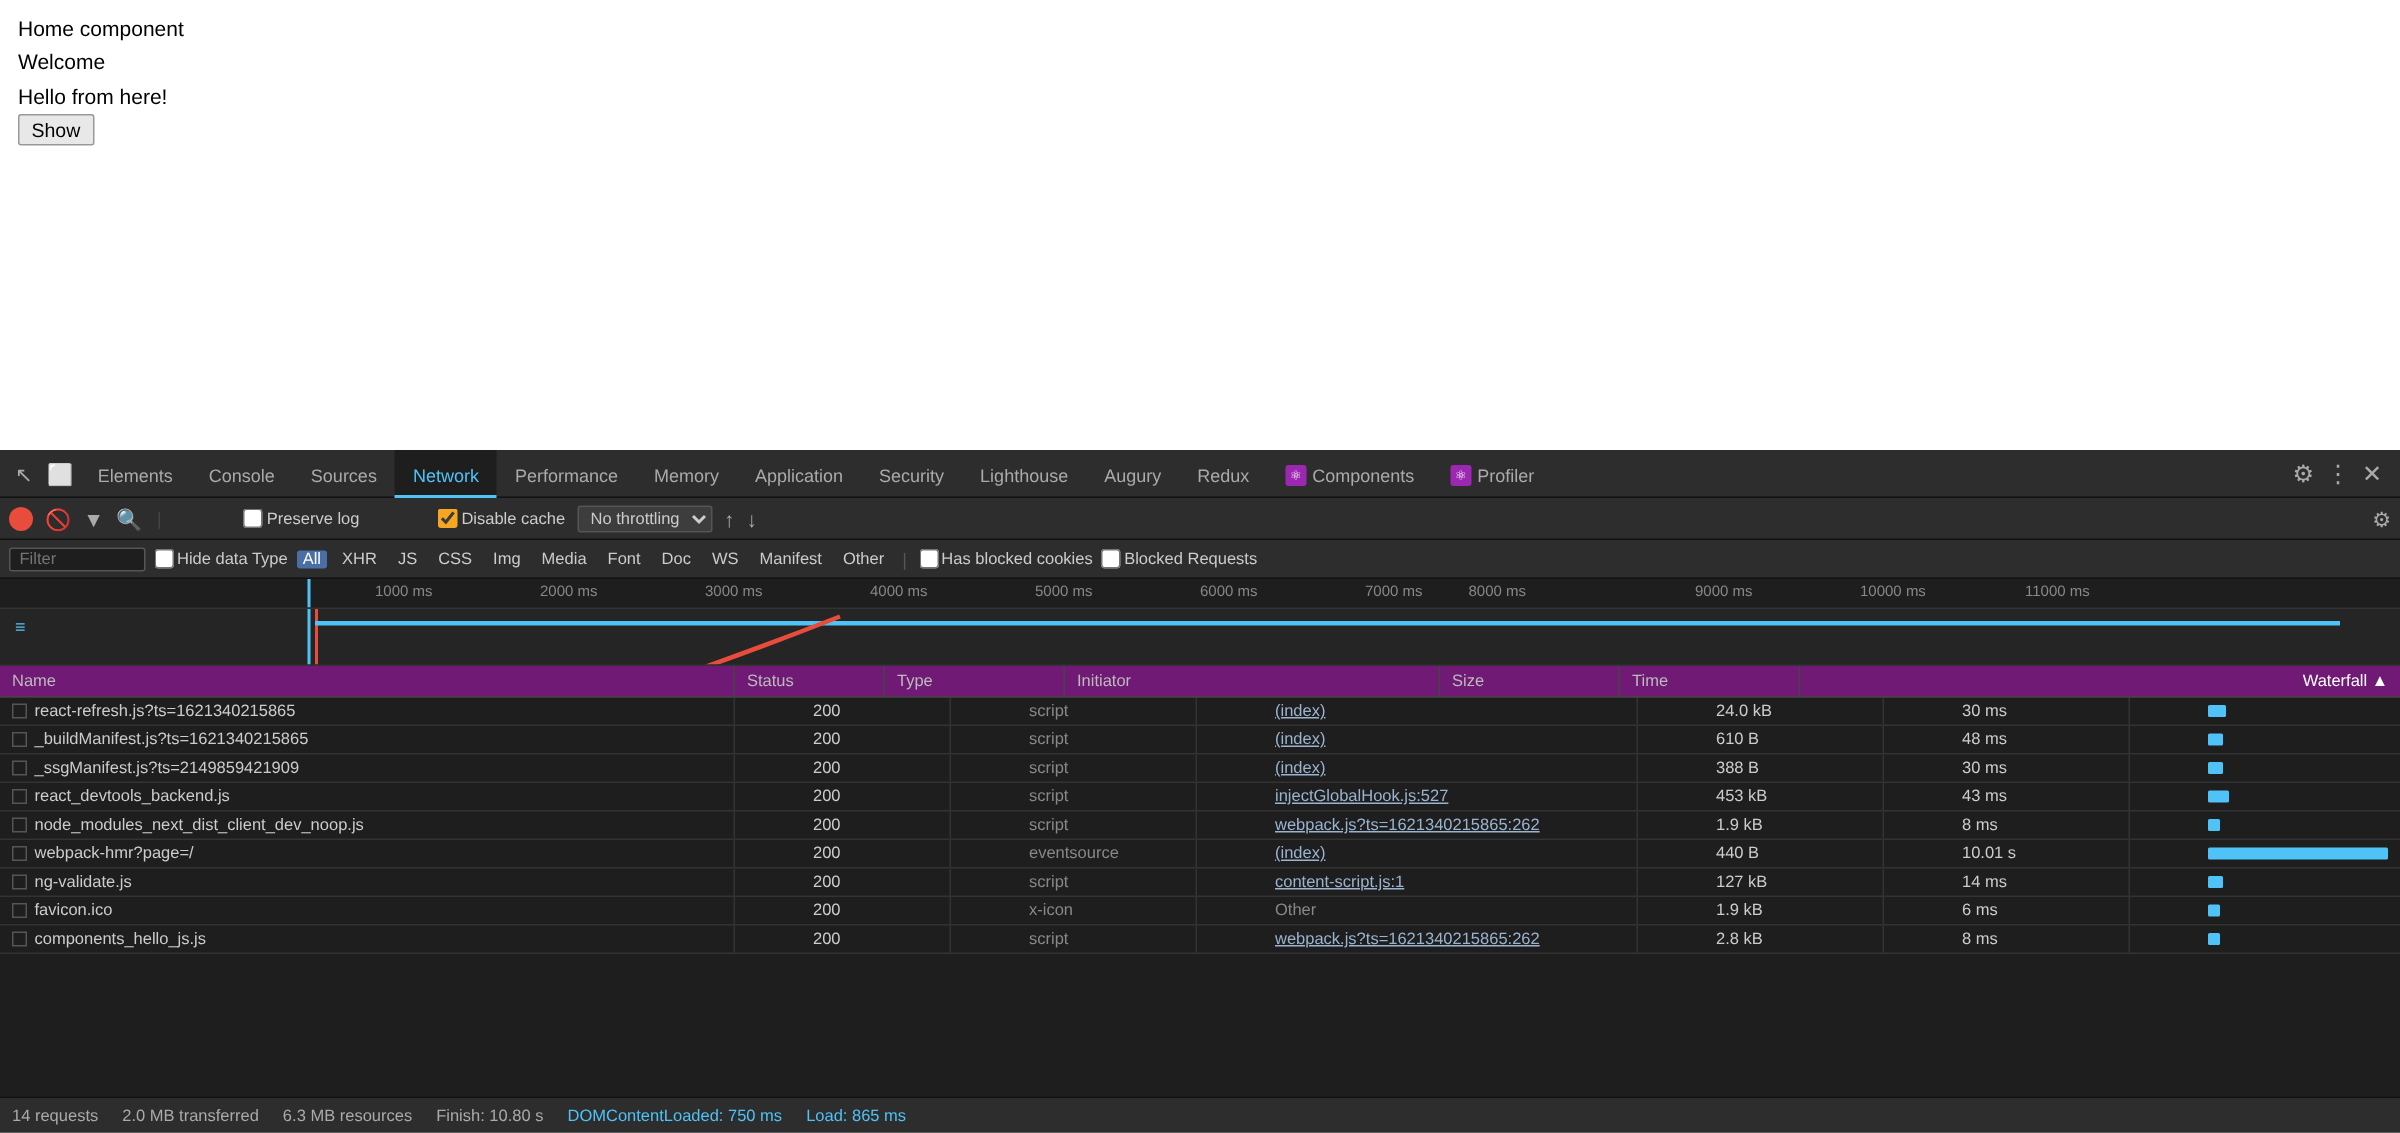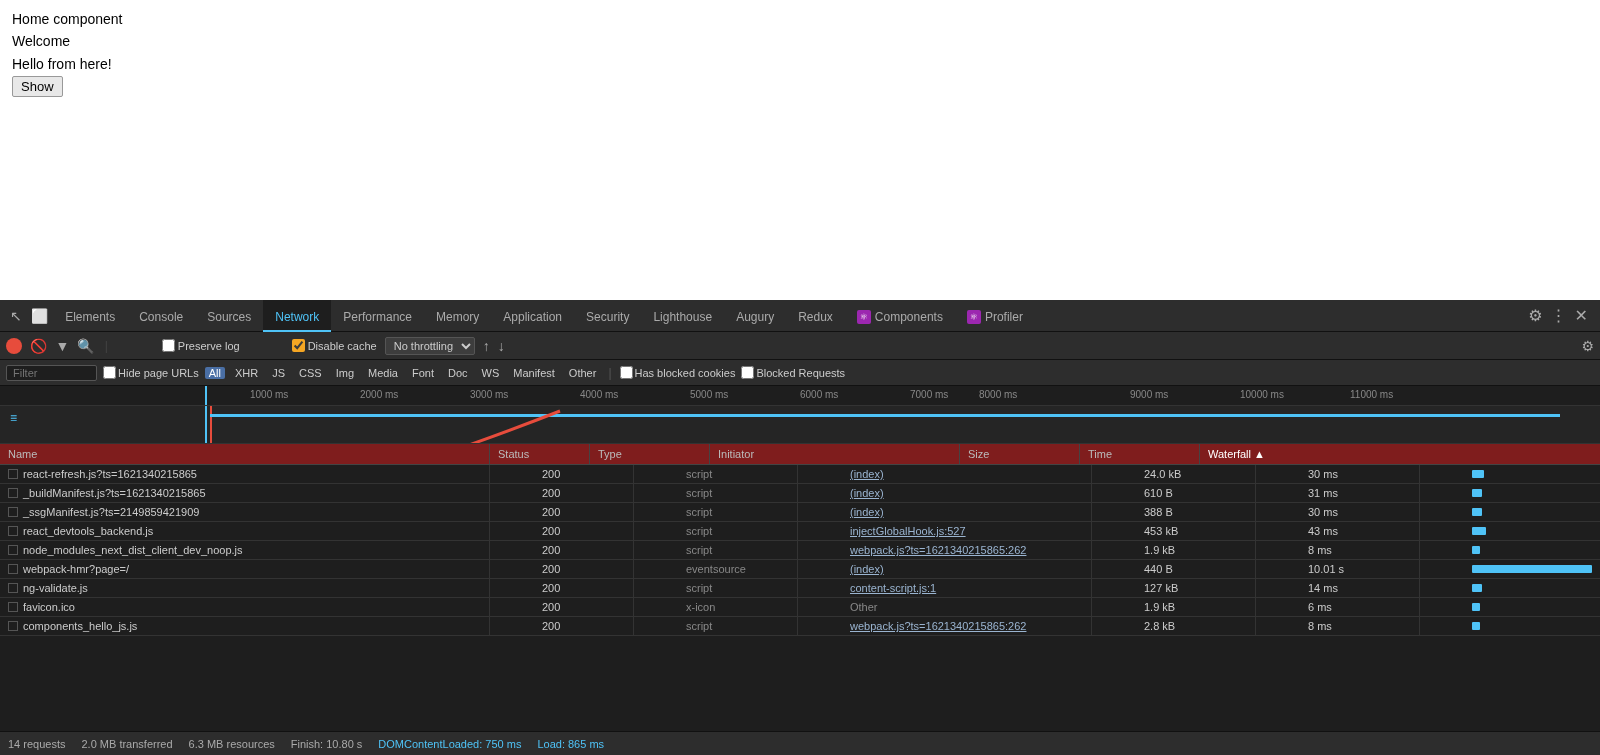--- a/index.html
+++ b/index.html
@@ -261,39 +261,39 @@
       flex: 1;
       overflow-y: auto;
       overflow-x: hidden;
     }
     .network-table::-webkit-scrollbar { width: 6px; background: #1e1e1e; }
     .network-table::-webkit-scrollbar-thumb { background: #555; }
 
     .table-header {
       display: grid;
       grid-template-columns: 490px 100px 120px 250px 120px 120px 1fr;
-      background: #7f1d1d;
+      background: #701a75;
       border-bottom: 1px solid #444;
       position: sticky;
       top: 0;
       z-index: 10;
     }
     .th {
       padding: 4px 8px;
       font-size: 11px;
       color: #bbb;
       border-right: 1px solid #444;
       cursor: pointer;
       user-select: none;
       display: flex;
       align-items: center;
       gap: 3px;
     }
     .th:last-child { border-right: none; }
-    .th-sort { color: #fff; }
+    .th-sort { color: #fff; justify-content: flex-end; }
 
     .table-row {
       display: grid;
       grid-template-columns: 490px 100px 120px 250px 120px 120px 1fr;
       border-bottom: 1px solid #333;
       cursor: pointer;
       gap: 44px;
     }
     .td {
       padding: 3px 8px;
@@ -429,21 +429,21 @@
     <span class="toolbar-icon-btn">↑</span>
     <span class="toolbar-icon-btn">↓</span>
     <div class="toolbar-spacer"></div>
     <span class="toolbar-settings">⚙</span>
   </div>
 
   <div class="filter-bar">
     <input class="filter-input" type="text" placeholder="Filter" style="">
     <label class="filter-checkbox">
       <input type="checkbox" style="">
-      <span>Hide page URLs</span>
+      <span>Hide data Type</span>
     </label>
     <span class="filter-type-btn active">All</span>
     <span class="filter-type-btn">XHR</span>
     <span class="filter-type-btn">JS</span>
     <span class="filter-type-btn">CSS</span>
     <span class="filter-type-btn">Img</span>
     <span class="filter-type-btn">Media</span>
     <span class="filter-type-btn">Font</span>
     <span class="filter-type-btn">Doc</span>
     <span class="filter-type-btn">WS</span>
@@ -557,21 +557,21 @@
       <div class="td td-gray">
             <span>script</span>
           </div>
       <div class="td">
         <span class="td-link">(index)</span>
       </div>
       <div class="td">
             <span>610 B</span>
           </div>
       <div class="td">
-            <span>31 ms</span>
+            <span>48 ms</span>
           </div>
       <div class="td">
         <div class="waterfall-bar wb-blue" style="width:10px; "></div>
       </div>
     </div>
         <div class="table-row">
       <div class="td td-name">
         <div class="file-checkbox"></div>
         <span>_ssgManifest.js?ts=2149859421909</span>
       </div>

